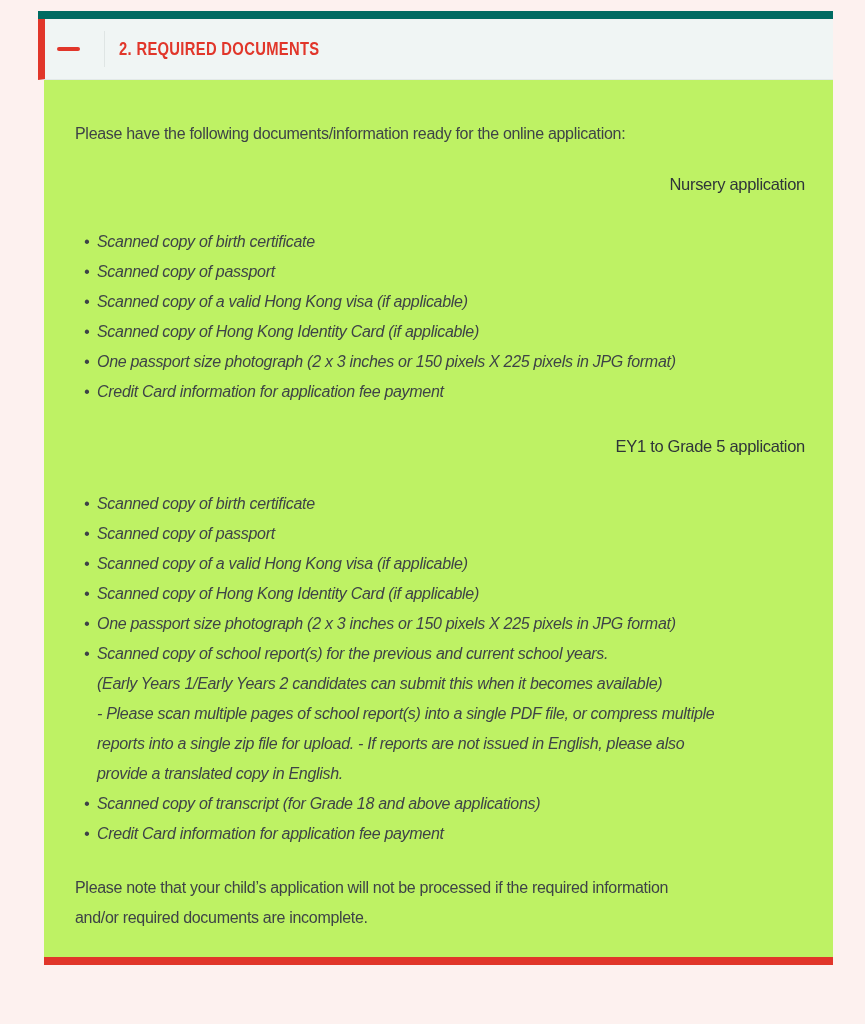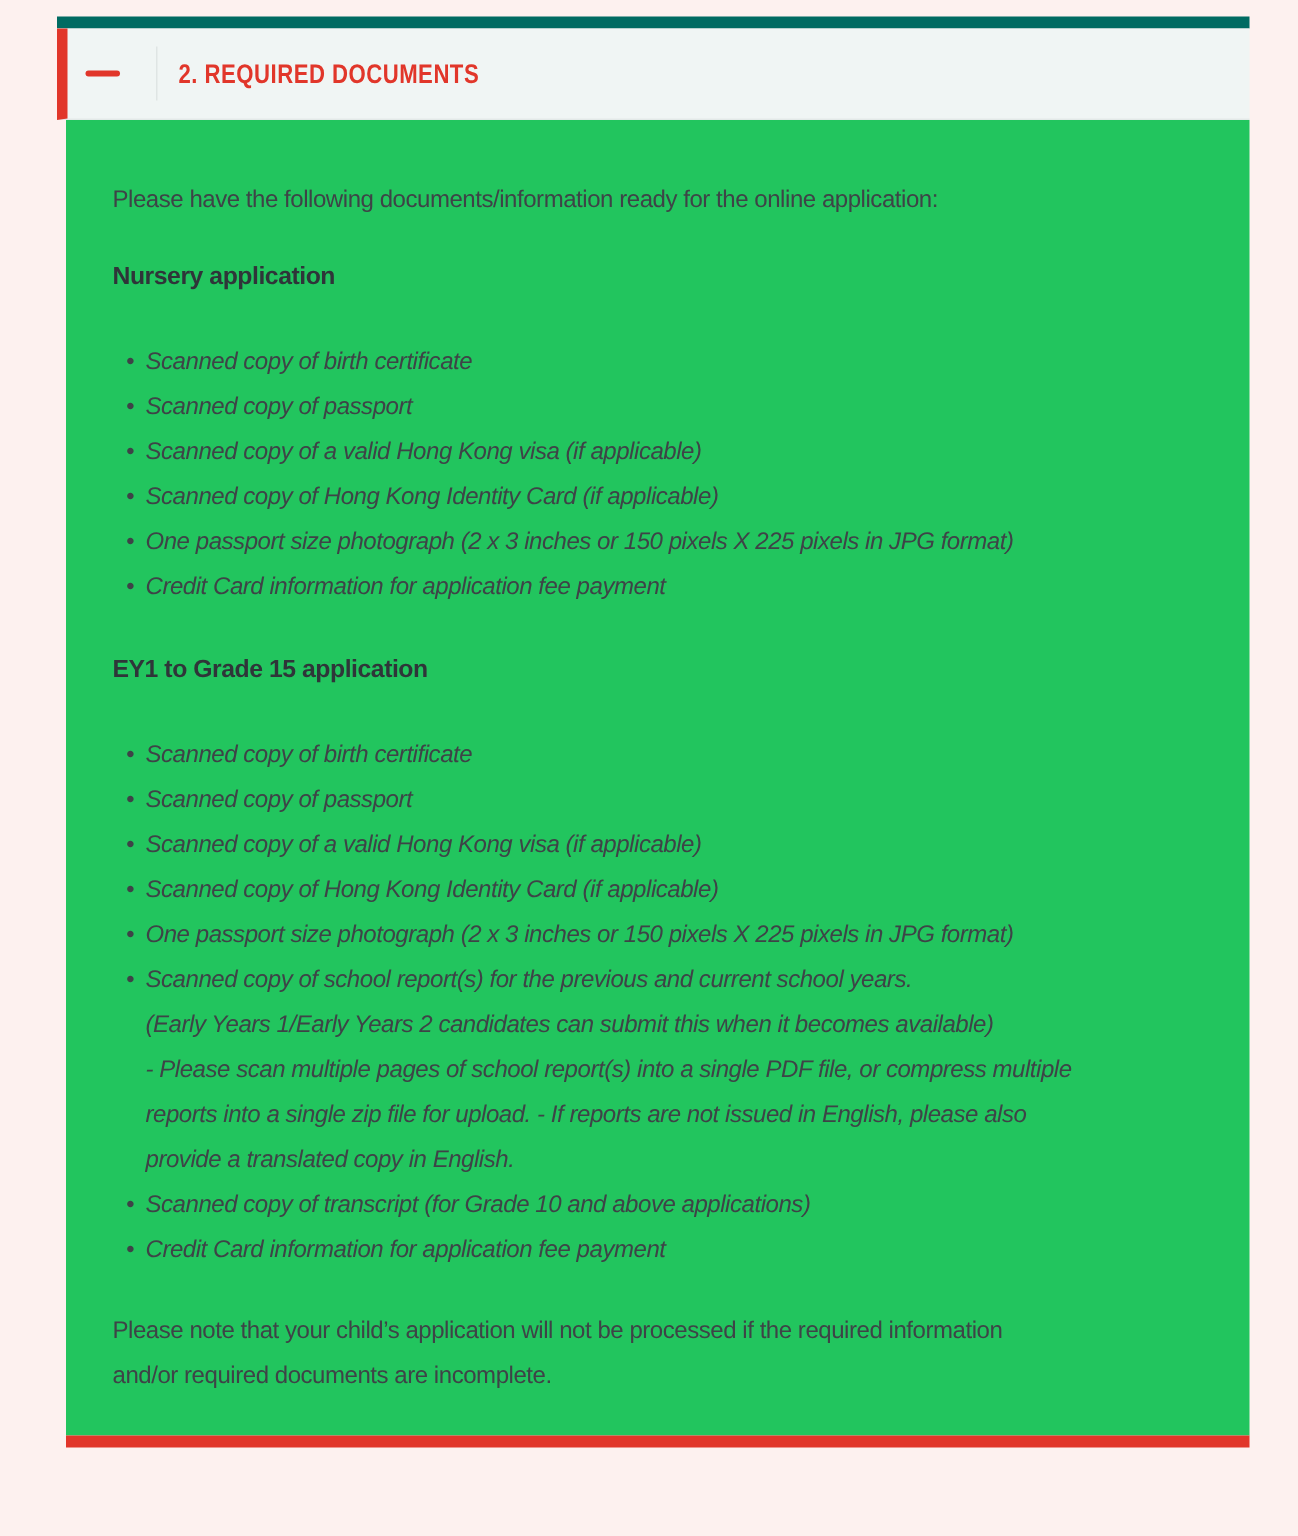--- a/index.html
+++ b/index.html
@@ -54,35 +54,36 @@
     font-weight: 700;
     color: #e1362a;
     text-transform: uppercase;
     letter-spacing: 0.4px;
     white-space: nowrap;
     transform: scaleX(0.82);
     transform-origin: left center;
   }
   .item-body {
     margin-left: 6px;
-    background: #22c55e;
+    background: #bef264;
     padding: 39px 28px 24px 31px;
     box-sizing: border-box;
     color: #3e4347;
     font-size: 16px;
     letter-spacing: -0.3px;
     line-height: 30px;
   }
   .intro { margin: 0 0 20px 0; }
   .group-heading {
     margin: 0 0 28px 0;
     font-size: 16.5px;
-    font-weight: 700;
+    font-weight: 400;
     color: #2f3539;
     line-height: 30px;
+    text-align: right;
   }
   .doc-list {
     list-style: none;
     margin: 0 0 24px 0;
     padding: 0 0 0 22px;
     font-style: italic;
   }
   .doc-list li {
     position: relative;
     white-space: pre-line;
@@ -128,33 +129,33 @@
               <li>Scanned copy of birth certificate</li>
               <li>Scanned copy of passport</li>
               <li>Scanned copy of a valid Hong Kong visa (if applicable)</li>
               <li>Scanned copy of Hong Kong Identity Card (if applicable)</li>
               <li>One passport size photograph (2 x 3 inches or 150 pixels X 225 pixels in JPG format)</li>
               <li>Credit Card information for application fee payment</li>
             </ul>
   </div>
 
   <div class="doc-group">
-    <h3 class="group-heading">EY1 to Grade 15 application</h3>
+    <h3 class="group-heading">EY1 to Grade 5 application</h3>
     <ul class="doc-list">
               <li>Scanned copy of birth certificate</li>
               <li>Scanned copy of passport</li>
               <li>Scanned copy of a valid Hong Kong visa (if applicable)</li>
               <li>Scanned copy of Hong Kong Identity Card (if applicable)</li>
               <li>One passport size photograph (2 x 3 inches or 150 pixels X 225 pixels in JPG format)</li>
               <li>Scanned copy of school report(s) for the previous and current school years.
 (Early Years 1/Early Years 2 candidates can submit this when it becomes available)
 - Please scan multiple pages of school report(s) into a single PDF file, or compress multiple
 reports into a single zip file for upload. - If reports are not issued in English, please also
 provide a translated copy in English.</li>
-              <li>Scanned copy of transcript (for Grade 10 and above applications)</li>
+              <li>Scanned copy of transcript (for Grade 18 and above applications)</li>
               <li>Credit Card information for application fee payment</li>
             </ul>
   </div>
 </div>
 
       <p class="note">Please note that your child’s application will not be processed if the required information
 and/or required documents are incomplete.</p>
     </div>
 
     <div class="bottom-bar"></div>

